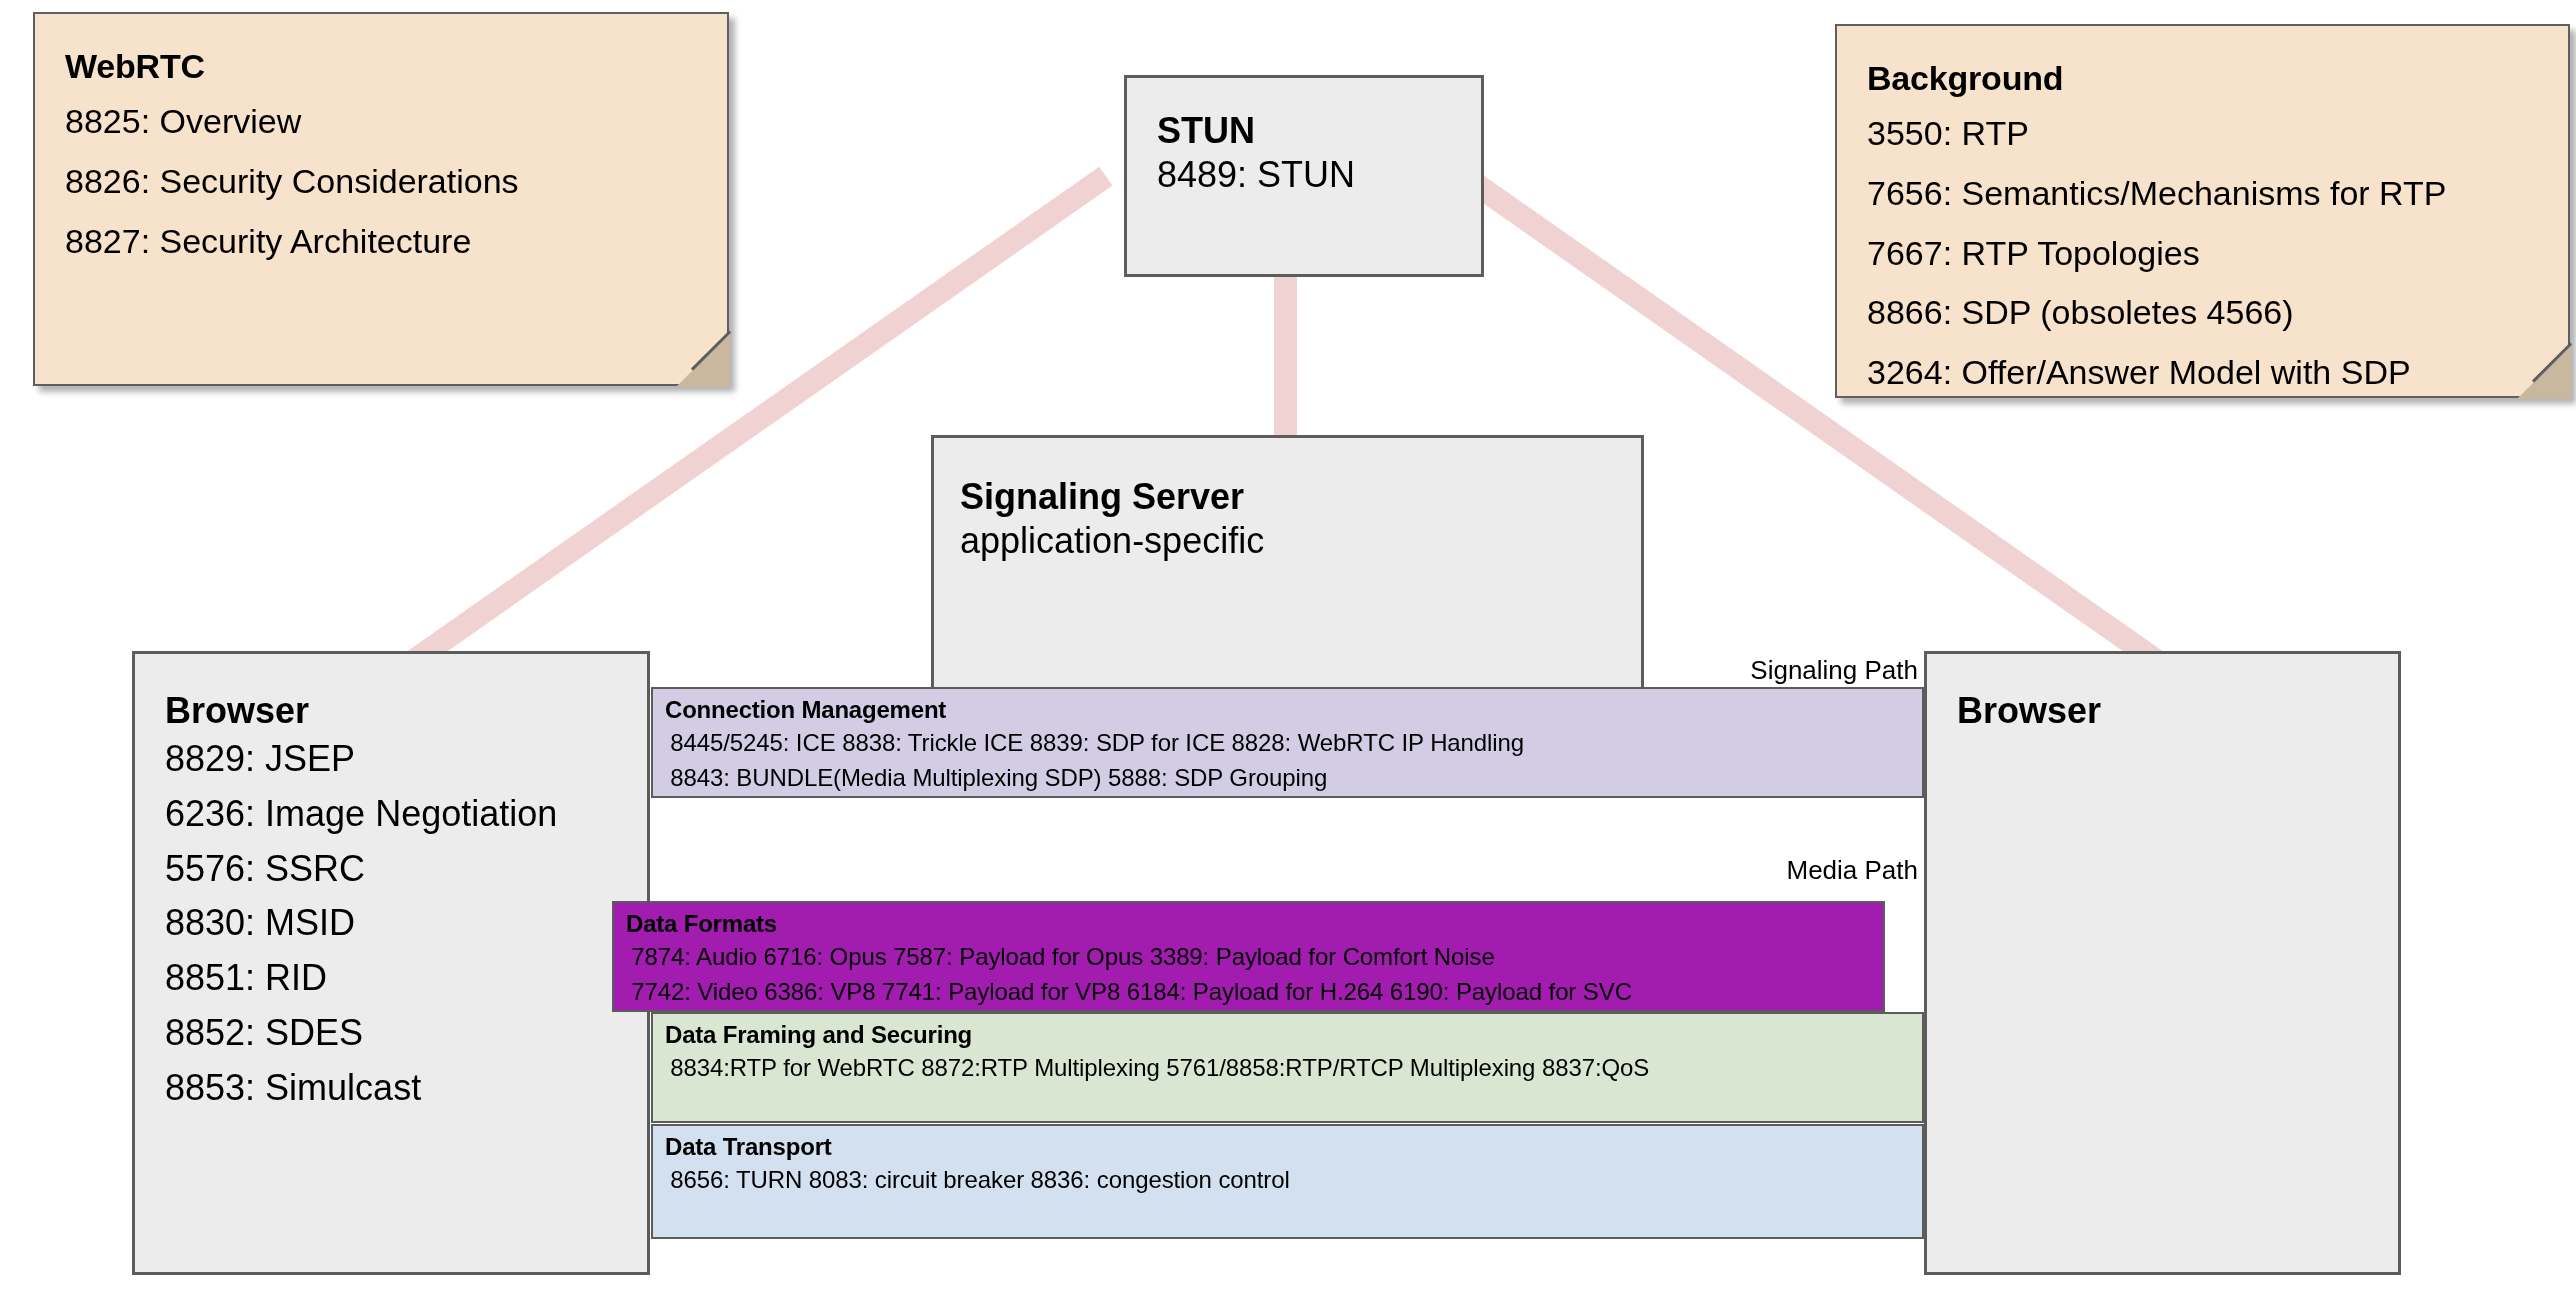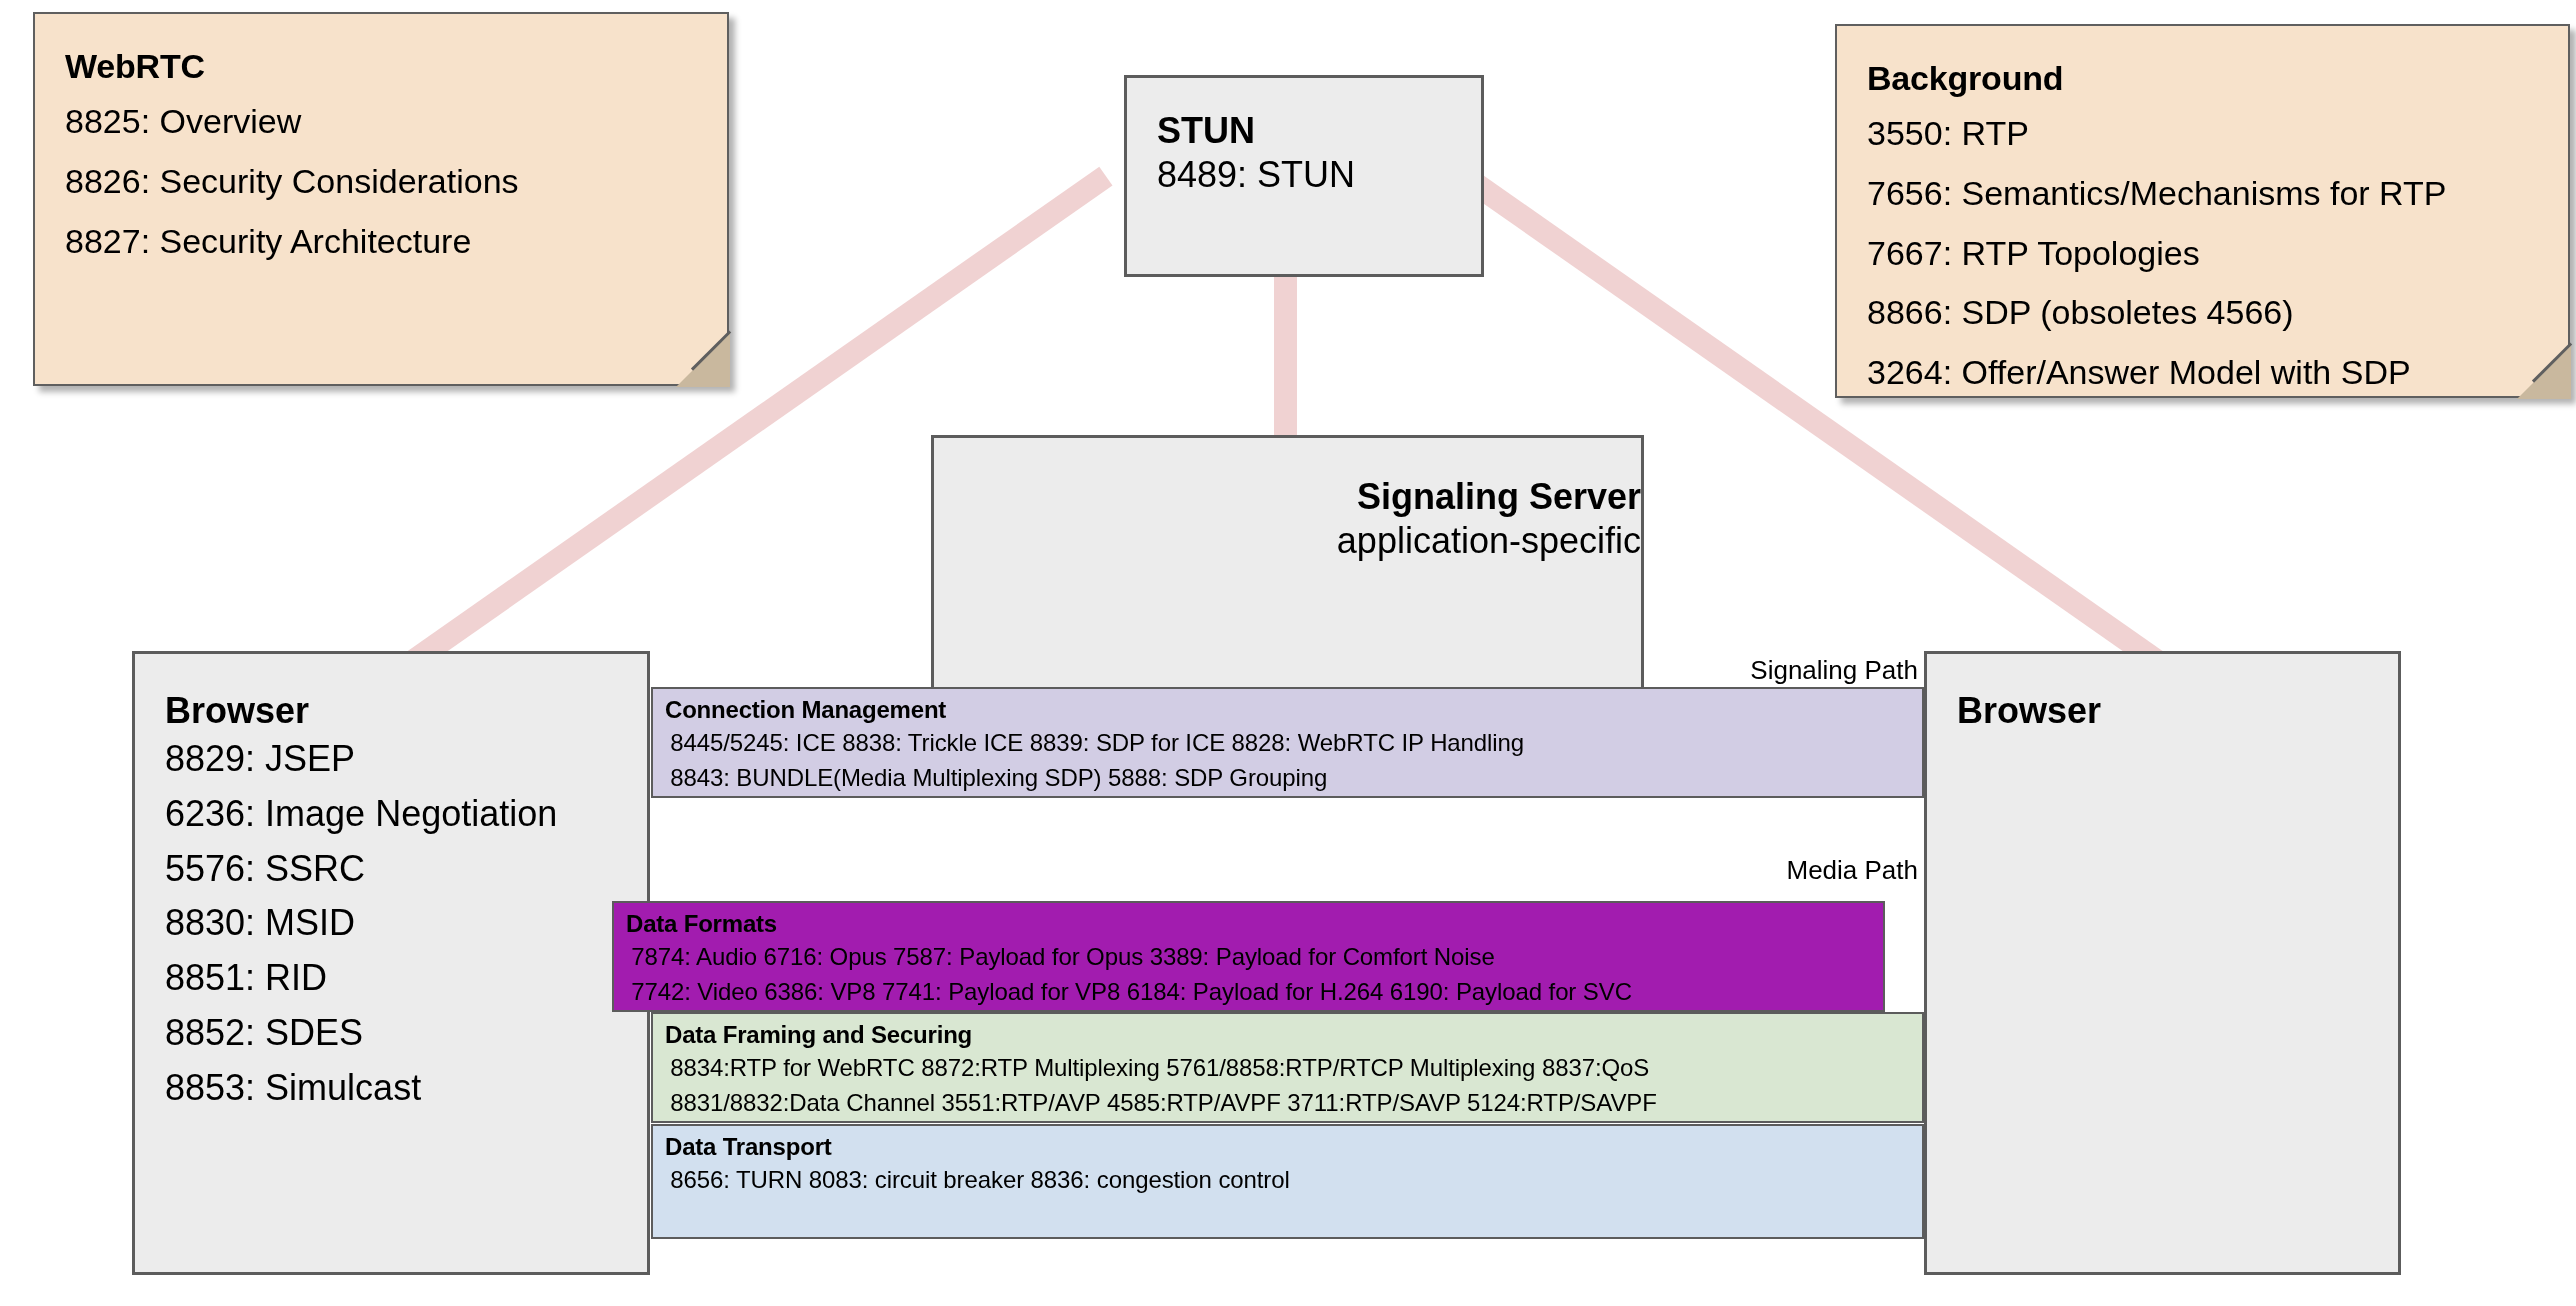--- a/index.html
+++ b/index.html
@@ -155,21 +155,21 @@
     <div class="note-line">3264: Offer/Answer Model with SDP</div>
     <div class="note-fold"></div>
     <div class="note-fold-edge"></div>
   </div>
 
   <div class="node" style="left:1106px; top:75px; width:360px; height:202px; padding:31px 0 0 30px;margin-left:18px;">
     <div class="node-title">STUN</div>
     <div class="node-sub">8489: STUN</div>
   </div>
 
-  <div class="node" style="left:931px; top:435px; width:713px; height:352px; padding:37px 0 0 26px;text-align:right;">
+  <div class="node" style="left:931px; top:435px; width:713px; height:352px; padding:37px 0 0 26px;">
     <div class="node-title">Signaling Server</div>
     <div class="node-sub">application-specific</div>
   </div>
 
   <div class="node" style="left:132px; top:651px; width:518px; height:624px; padding:35px 0 0 30px;">
     <div class="node-title">Browser</div>
     <div class="node-line">8829: JSEP</div>
     <div class="node-line">6236: Image Negotiation</div>
     <div class="node-line">5576: SSRC</div>
     <div class="node-line">8830: MSID</div>
@@ -194,21 +194,20 @@
 
   <div class="band" style="left:612px; top:901px; width:1273px; height:111px; background:#a21caf;">
     <div class="band-title">Data Formats</div>
     <div class="band-line">7874: Audio   6716: Opus   7587: Payload for Opus   3389: Payload for Comfort Noise</div>
     <div class="band-line">7742: Video  6386: VP8  7741: Payload for VP8  6184: Payload for H.264  6190: Payload for SVC</div>
   </div>
 
   <div class="band" style="left:651px; top:1012px; width:1273px; height:111px; background:#d9e7d2;">
     <div class="band-title">Data Framing and Securing</div>
     <div class="band-line">8834:RTP for WebRTC  8872:RTP Multiplexing  5761/8858:RTP/RTCP Multiplexing  8837:QoS</div>
-    <div class="band-line">8831/8832:Data Channel 3551:RTP/AVP 4585:RTP/AVPF 3711:RTP/SAVP 5124:RTP/SAVPF</div>
   </div>
 
   <div class="band" style="left:651px; top:1124px; width:1273px; height:115px; background:#d2e0ef;">
     <div class="band-title">Data Transport</div>
     <div class="band-line">8656: TURN   8083: circuit breaker   8836: congestion control</div>
   </div>
 
 </div>
 
 

